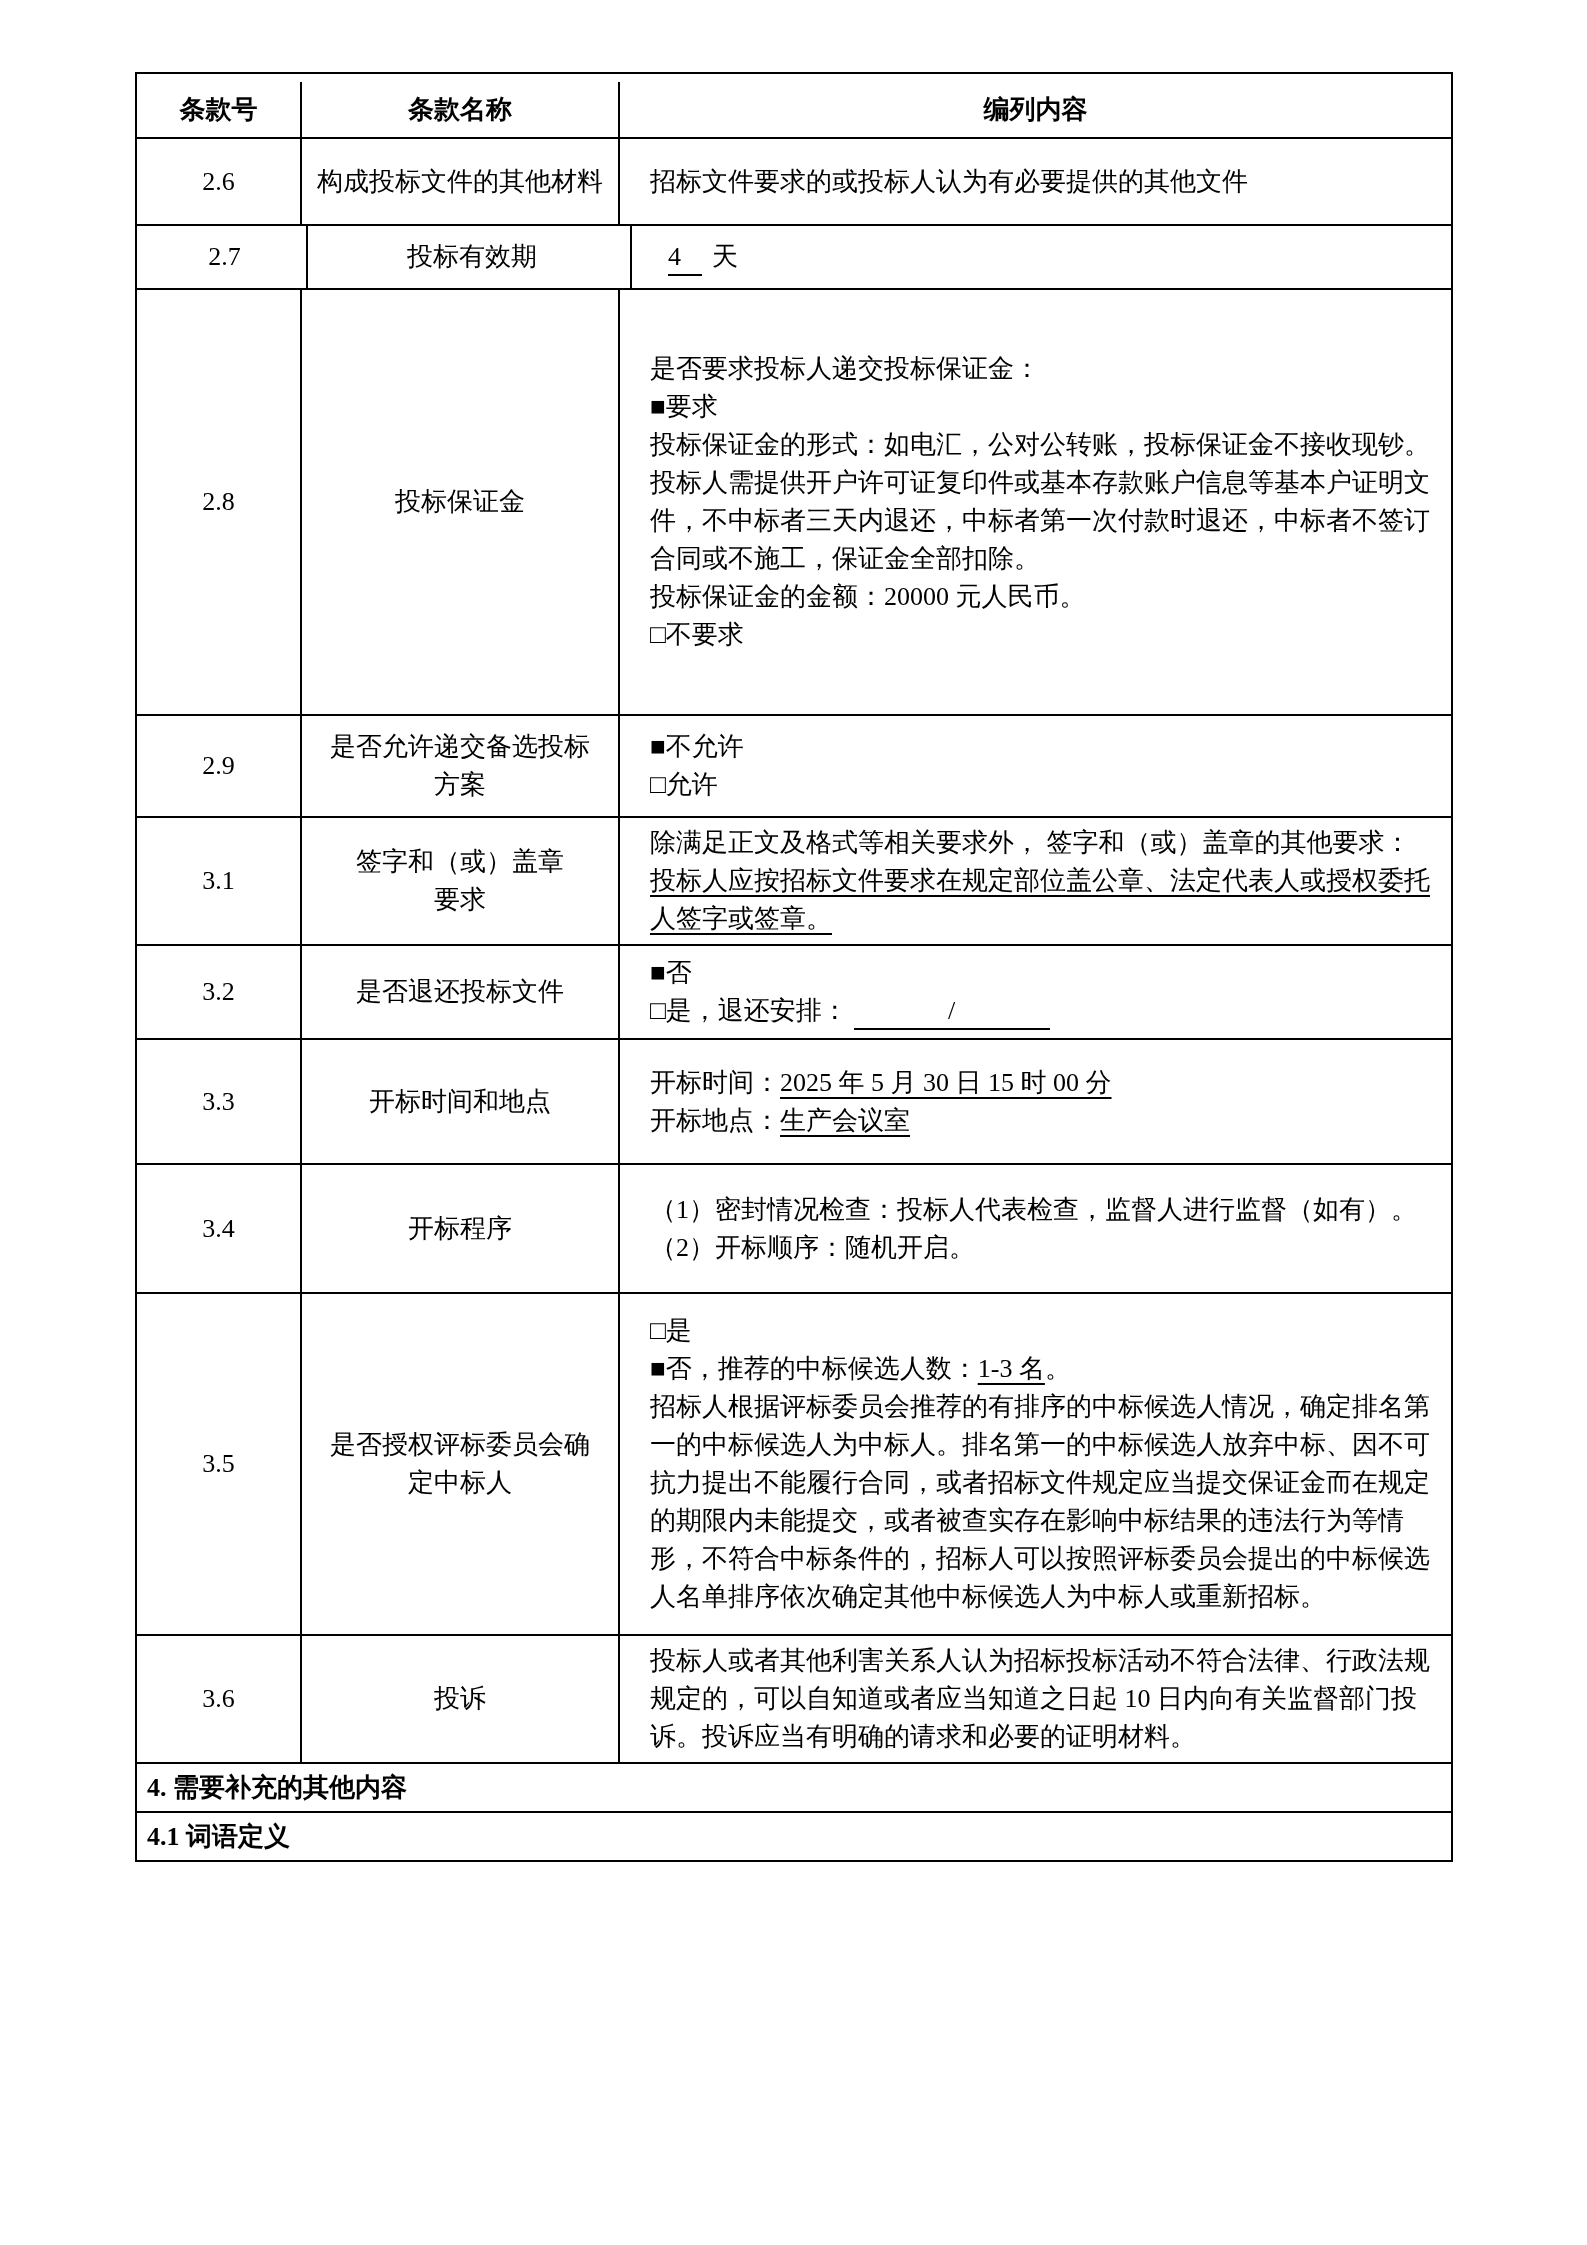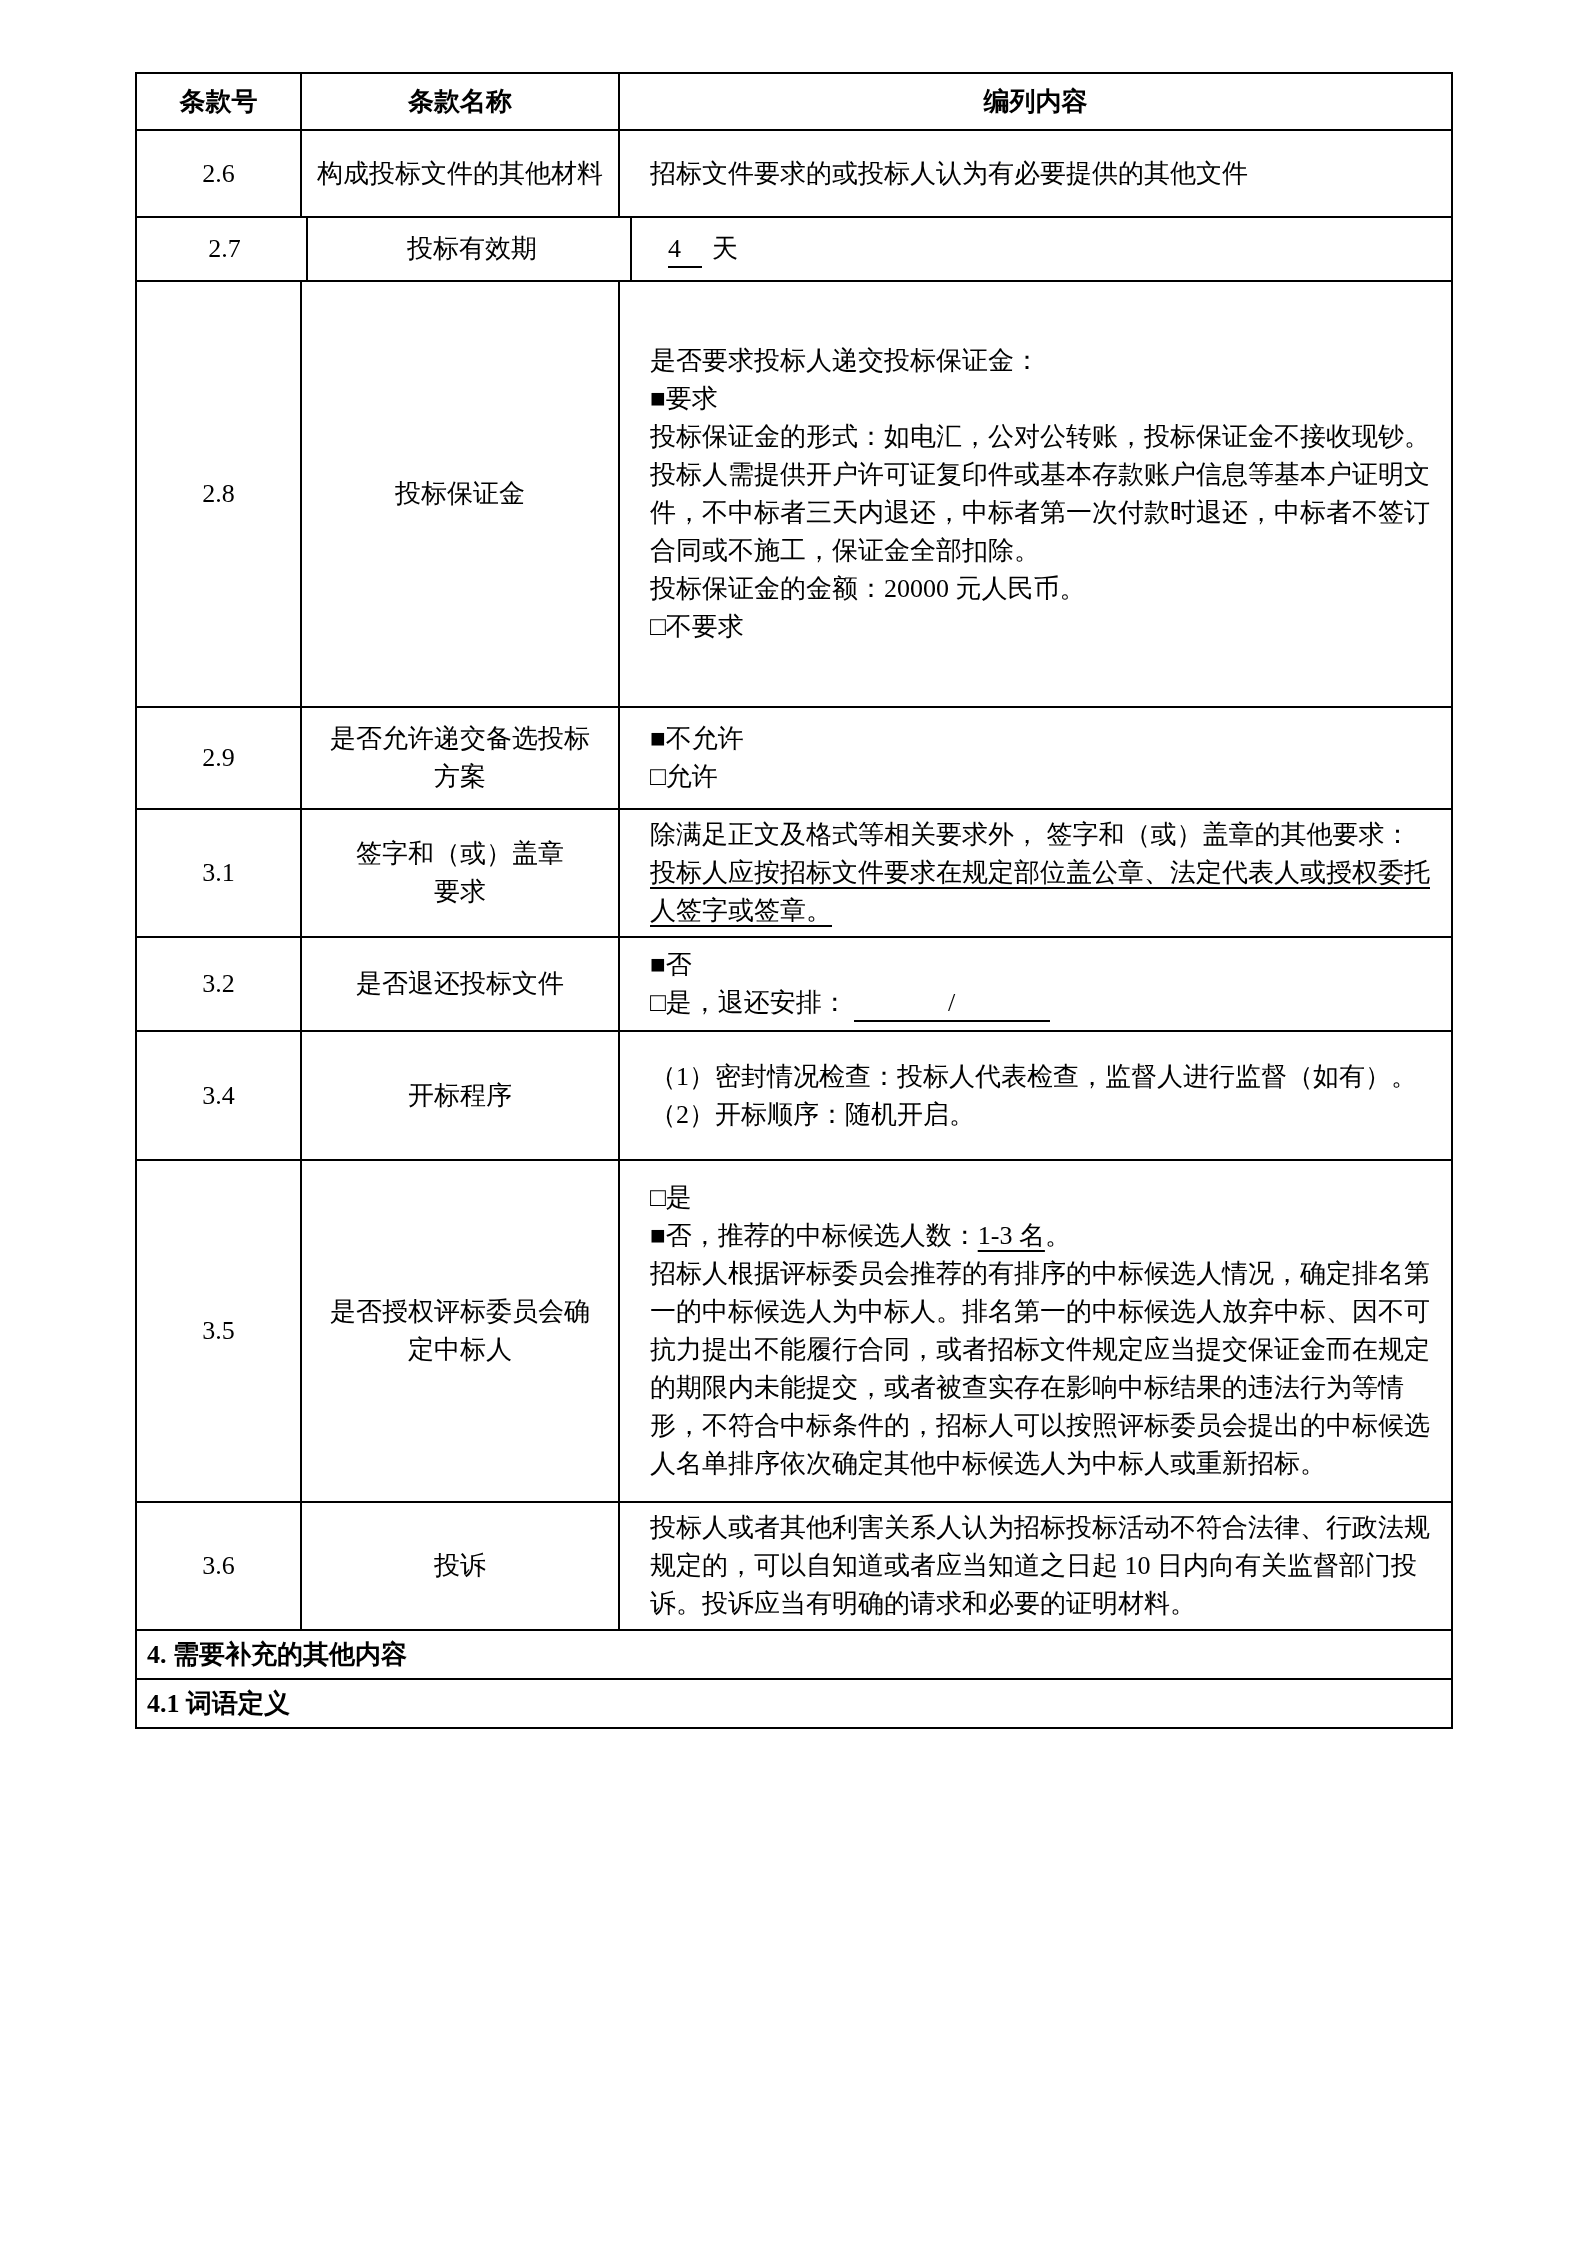--- a/index.html
+++ b/index.html
@@ -20,21 +20,21 @@
     width:1318px;
     border:2px solid #000000;
     box-sizing:border-box;
   }
   .row{display:flex;align-items:stretch;border-top:2px solid #000000;}
   .row:first-child{border-top:none;}
   .c1{width:165px;flex:0 0 165px;border-right:2px solid #000000;display:flex;flex-direction:column;justify-content:center;align-items:center;text-align:right;box-sizing:border-box;}
   .c2{width:318px;flex:0 0 318px;border-right:2px solid #000000;display:flex;flex-direction:column;justify-content:center;align-items:center;text-align:center;box-sizing:border-box;padding:12px 8px;}
   .c3{flex:1 1 auto;display:flex;flex-direction:column;justify-content:center;text-align:left;box-sizing:border-box;padding:6px 14px 6px 30px;}
   .head{font-weight:bold;}
-  .head .c1,.head .c2,.head .c3{justify-content:center;align-items:center;text-align:left;min-height:55px;padding:0;}
+  .head .c1,.head .c2,.head .c3{justify-content:center;align-items:center;text-align:left;min-height:55px;padding:0;margin-top:8px;}
   .rh26 .c1,.rh26 .c2,.rh26 .c3{min-height:85px;}
   .rh27 .c1,.rh27 .c2,.rh27 .c3{min-height:50px;margin-left:6px;}
   .rh28 .c1,.rh28 .c2,.rh28 .c3{min-height:424px;}
   .rh29 .c1,.rh29 .c2,.rh29 .c3{min-height:85px;}
   .rh31 .c1,.rh31 .c2,.rh31 .c3{min-height:117px;}
   .rh32 .c1,.rh32 .c2,.rh32 .c3{min-height:92px;}
   .rh33 .c1,.rh33 .c2,.rh33 .c3{min-height:123px;}
   .rh34 .c1,.rh34 .c2,.rh34 .c3{min-height:127px;}
   .rh35 .c1,.rh35 .c2,.rh35 .c3{min-height:340px;}
   .rh36 .c1,.rh36 .c2,.rh36 .c3{min-height:116px;}
@@ -110,20 +110,28 @@
 
     <div class="row rh32">
       <div class="c1">3.2</div>
       <div class="c2">是否退还投标文件</div>
       <div class="c3">
         <div>■否</div>
         <div><span>□是，退还安排：</span><span class="blank">/</span></div>
       </div>
     </div>
 
+    <div class="row rh33">
+      <div class="c1">3.3</div>
+      <div class="c2">开标时间和地点</div>
+      <div class="c3">
+        <div><span>开标时间：</span><span class="uline">2025 年 5 月 30 日 15 时 00 分</span></div>
+        <div><span>开标地点：</span><span class="uline">生产会议室</span></div>
+      </div>
+    </div>
 
     <div class="row rh34">
       <div class="c1">3.4</div>
       <div class="c2">开标程序</div>
       <div class="c3">
         <div>（1）密封情况检查：投标人代表检查，监督人进行监督（如有）。</div>
         <div>（2）开标顺序：随机开启。</div>
       </div>
     </div>
 

